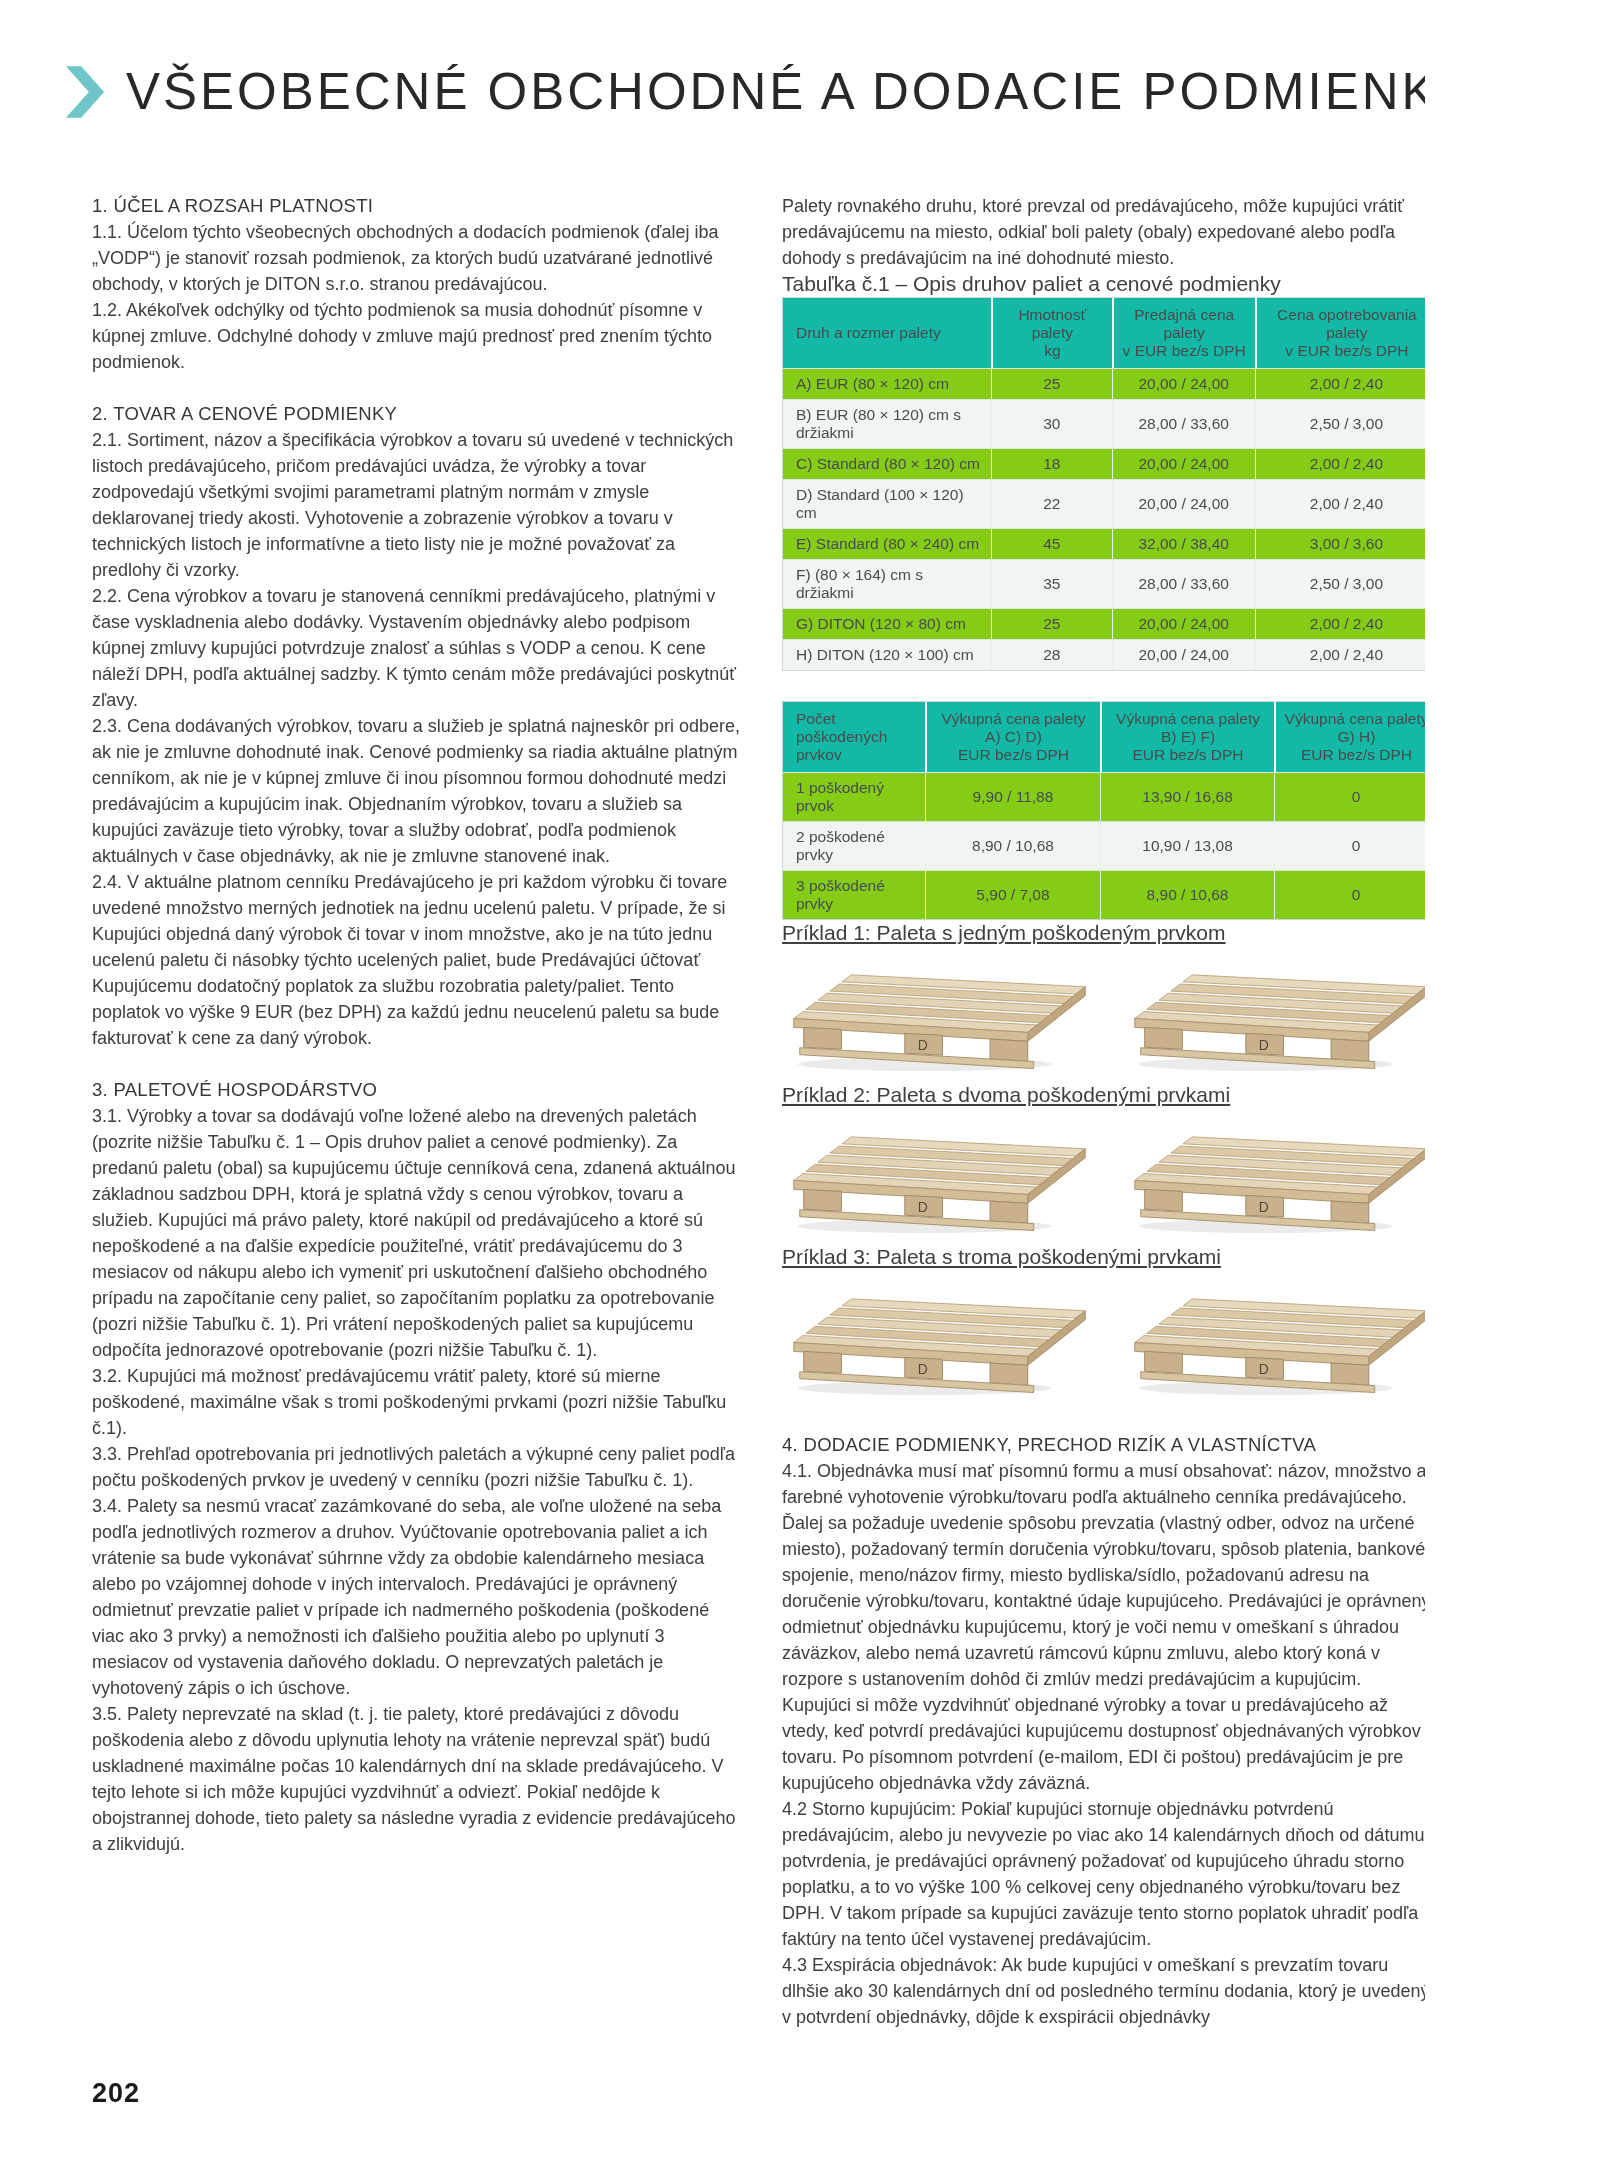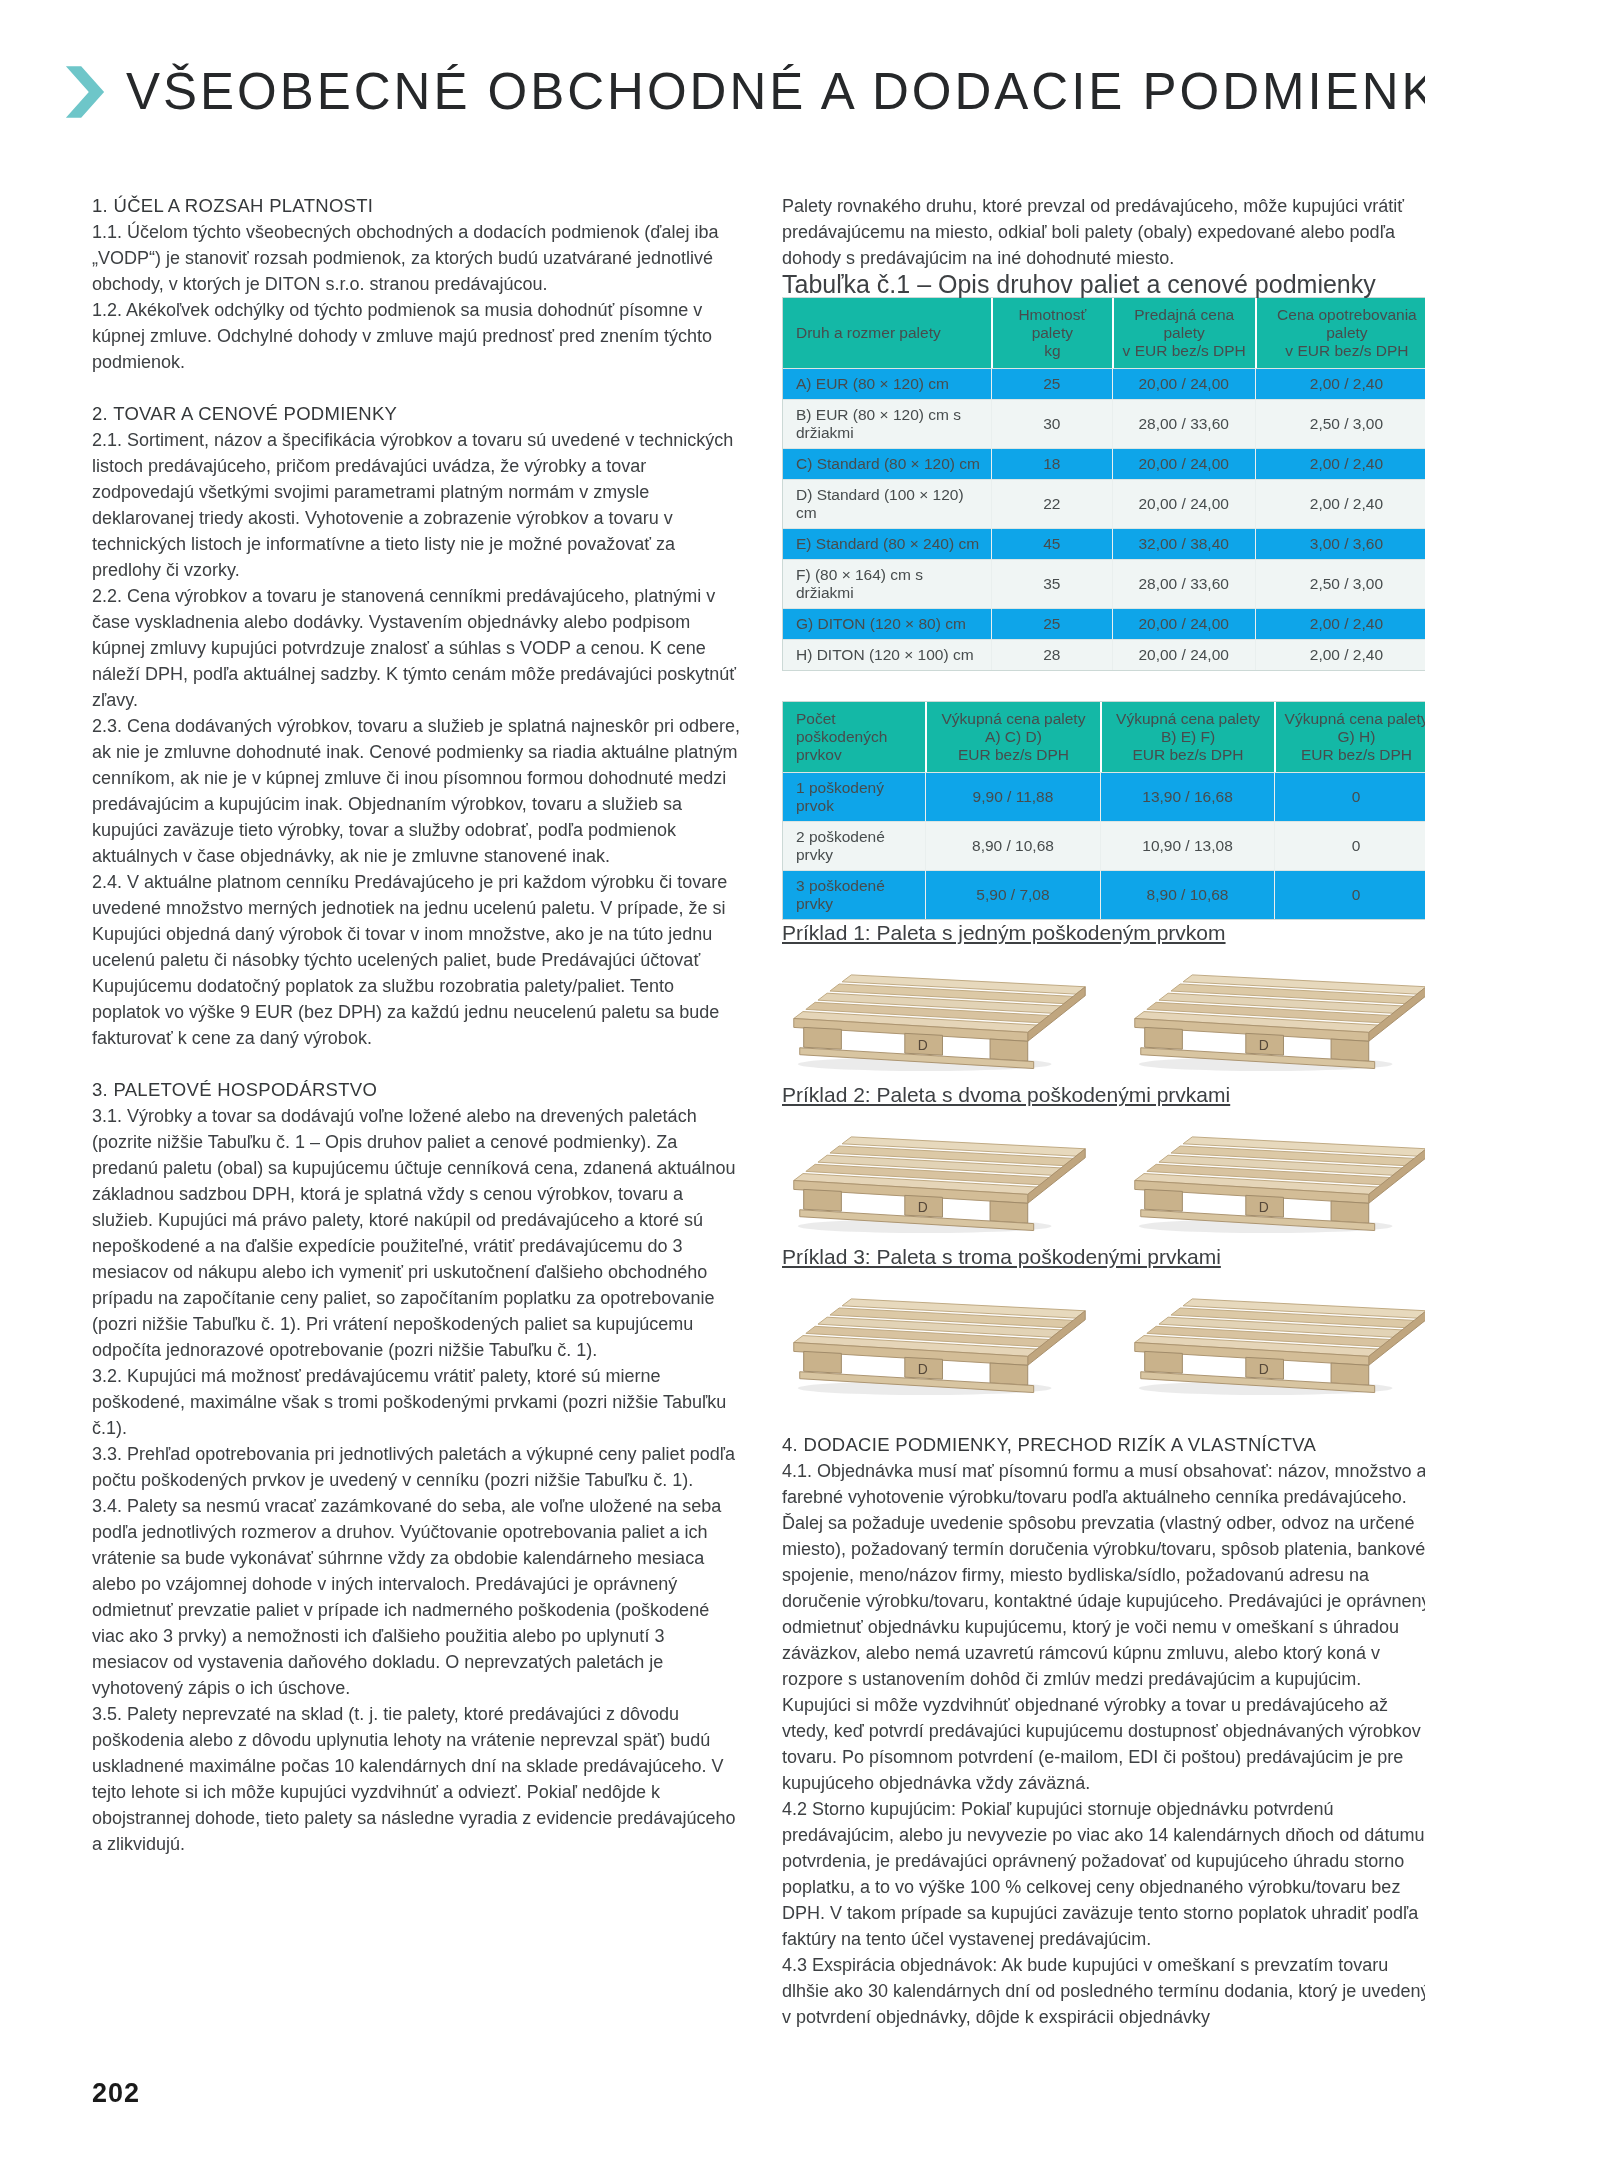--- a/index.html
+++ b/index.html
@@ -18,34 +18,34 @@
   .col{position:absolute;top:193px;font-size:18px;line-height:26px;}
   .col-left{left:92px;width:652px;}
   .col-right{left:782px;width:656px;}
   .col h2{
     margin:26px 0 0 0;font-size:18.5px;line-height:26px;font-weight:400;
     color:#35383a;letter-spacing:0.3px;
   }
   .col section:first-child h2{margin-top:0;}
   .col p{margin:0;text-align:left;}
   
-  .table-caption{margin-top:24px;margin-bottom:13px;font-size:25px;}
+  .table-caption{margin-top:24px;margin-bottom:13px;font-size:21px;}
   table.data{
     width:100%;border-collapse:separate;border-spacing:0;
     font-size:15.5px;line-height:18px;color:#474c4d;
     border:1px solid #ccd9d6;
   }
   table.data th{
     background:#14b8a6;font-weight:400;padding:8px 8px;text-align:center;
     white-space:pre-line;vertical-align:middle;border-left:2px solid #ffffff;
   }
   table.data th:first-child{text-align:left;padding-left:13px;border-left:none;}
   table.data td{
     padding:6px 8px;text-align:center;border-top:1px solid #dde5e3;
-    border-left:1px solid #e9efee;background:#0ea5e9;
+    border-left:1px solid #e9efee;background:#84cc16;
   }
   table.data td:first-child{text-align:left;padding-left:13px;border-left:none;}
   table.data tr:nth-child(even) td{background:#f0f5f4;}
   .table2{margin-top:30px;}
   
   .example-caption{margin-top:20px;text-align:right;font-size:21px;text-decoration:underline;}
   .pallet-row{margin-top:8px;display:flex;justify-content:space-between;align-items:center;height:128px;}
   .pallet{width:315px;height:114px;}
   
   .page-number{

